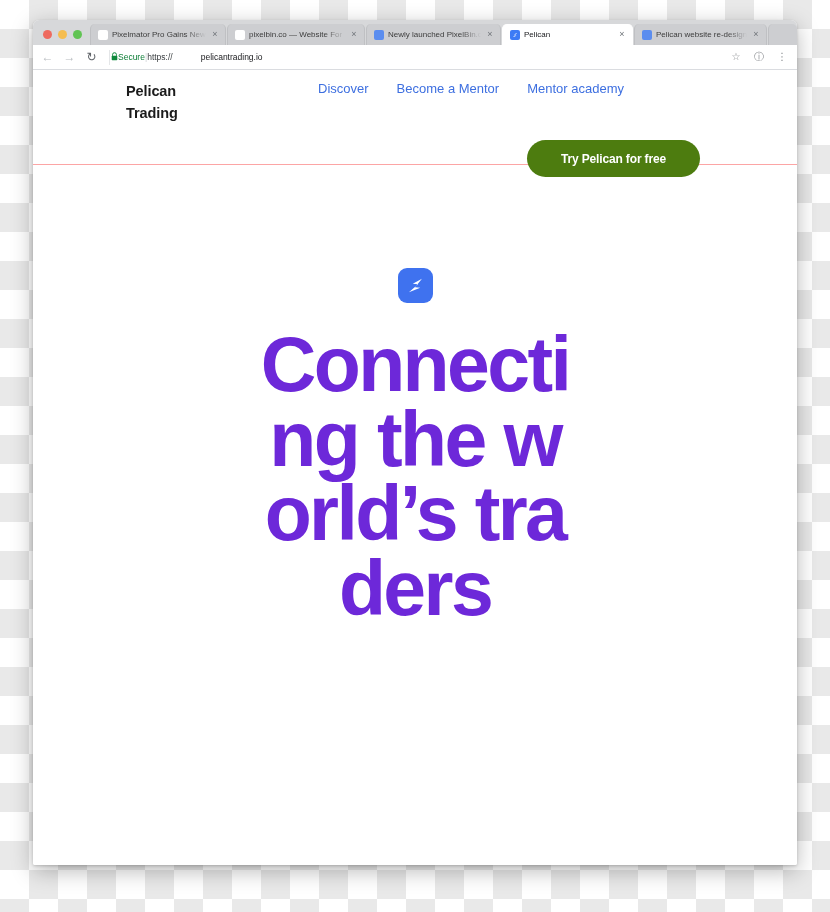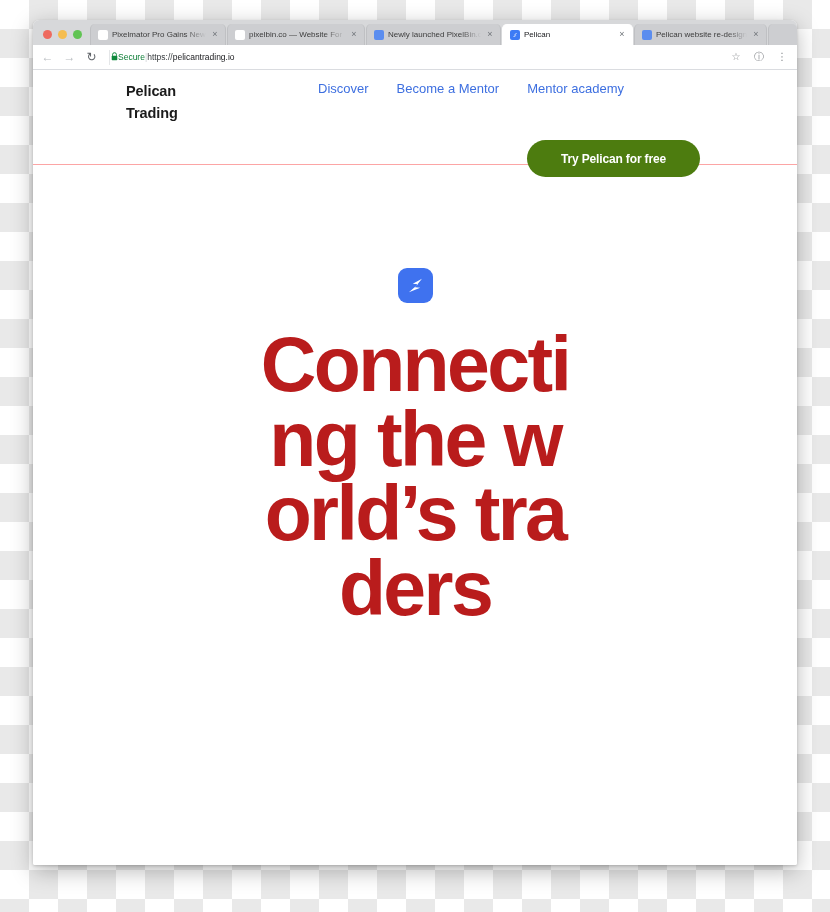--- a/index.html
+++ b/index.html
@@ -133,21 +133,21 @@
     align-items: center;
     font-size: 8.5px;
     border-left: 1px solid #e4e6e8;
     padding-left: 1px;
     margin-left: 2px;
   }
   .lock { color: #0f8a3c; font-size: 8px; }
   .secure-label { color: #0b7d35; }
   .omni-sep { color: #d0d3d6; }
   .url { color: #3c4043; }
-  .url .host { color: #202124; }
+  .url .host { color: #202124; margin-left: 28px; }
   .tool-icon {
     width: 14px; height: 14px;
     display: flex; align-items: center; justify-content: center;
     color: #86898d; font-size: 10px; line-height: 1;
   }
 
   
   .site-header {
     position: relative;
     height: 95px;
@@ -207,21 +207,21 @@
   }
   .hero-logo svg { display: block; }
 
   .hero-title {
     margin: 24px auto 8px;
     width: 330px;
     font-size: 77px;
     line-height: 0.97;
     font-weight: bold;
     letter-spacing: -2.6px;
-    color: #b91c1c;
+    color: #6d28d9;
     word-break: break-all;
   }
   .hero-sub {
     margin: 36px auto 0;
     width: 404px;
     font-size: 24px;
     line-height: 1.55;
     color: #232323;
     letter-spacing: -0.3px;
   }

